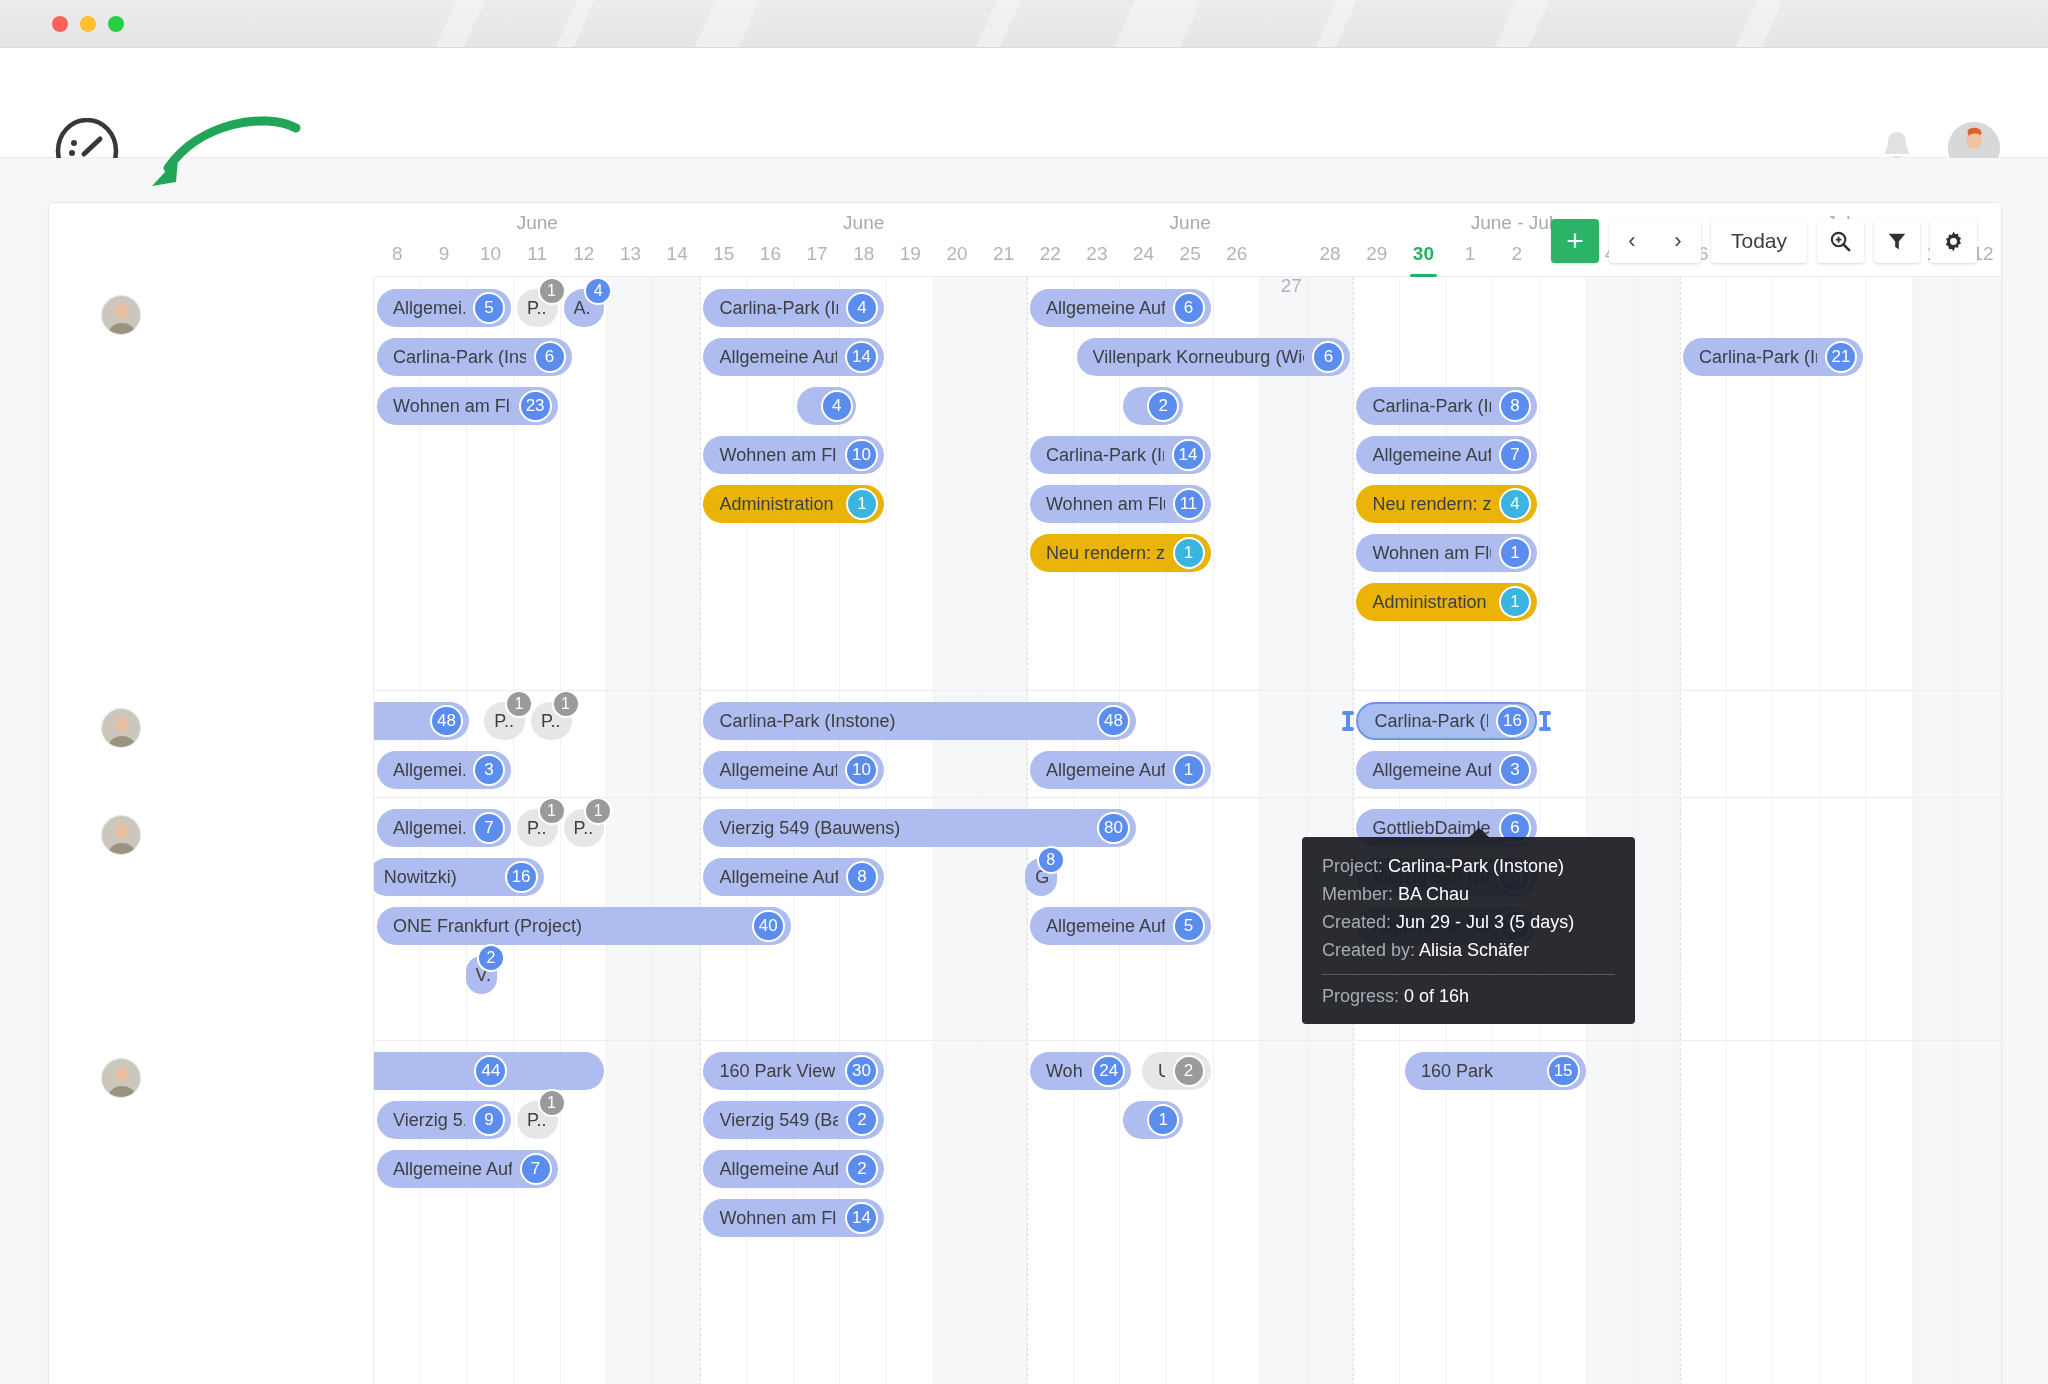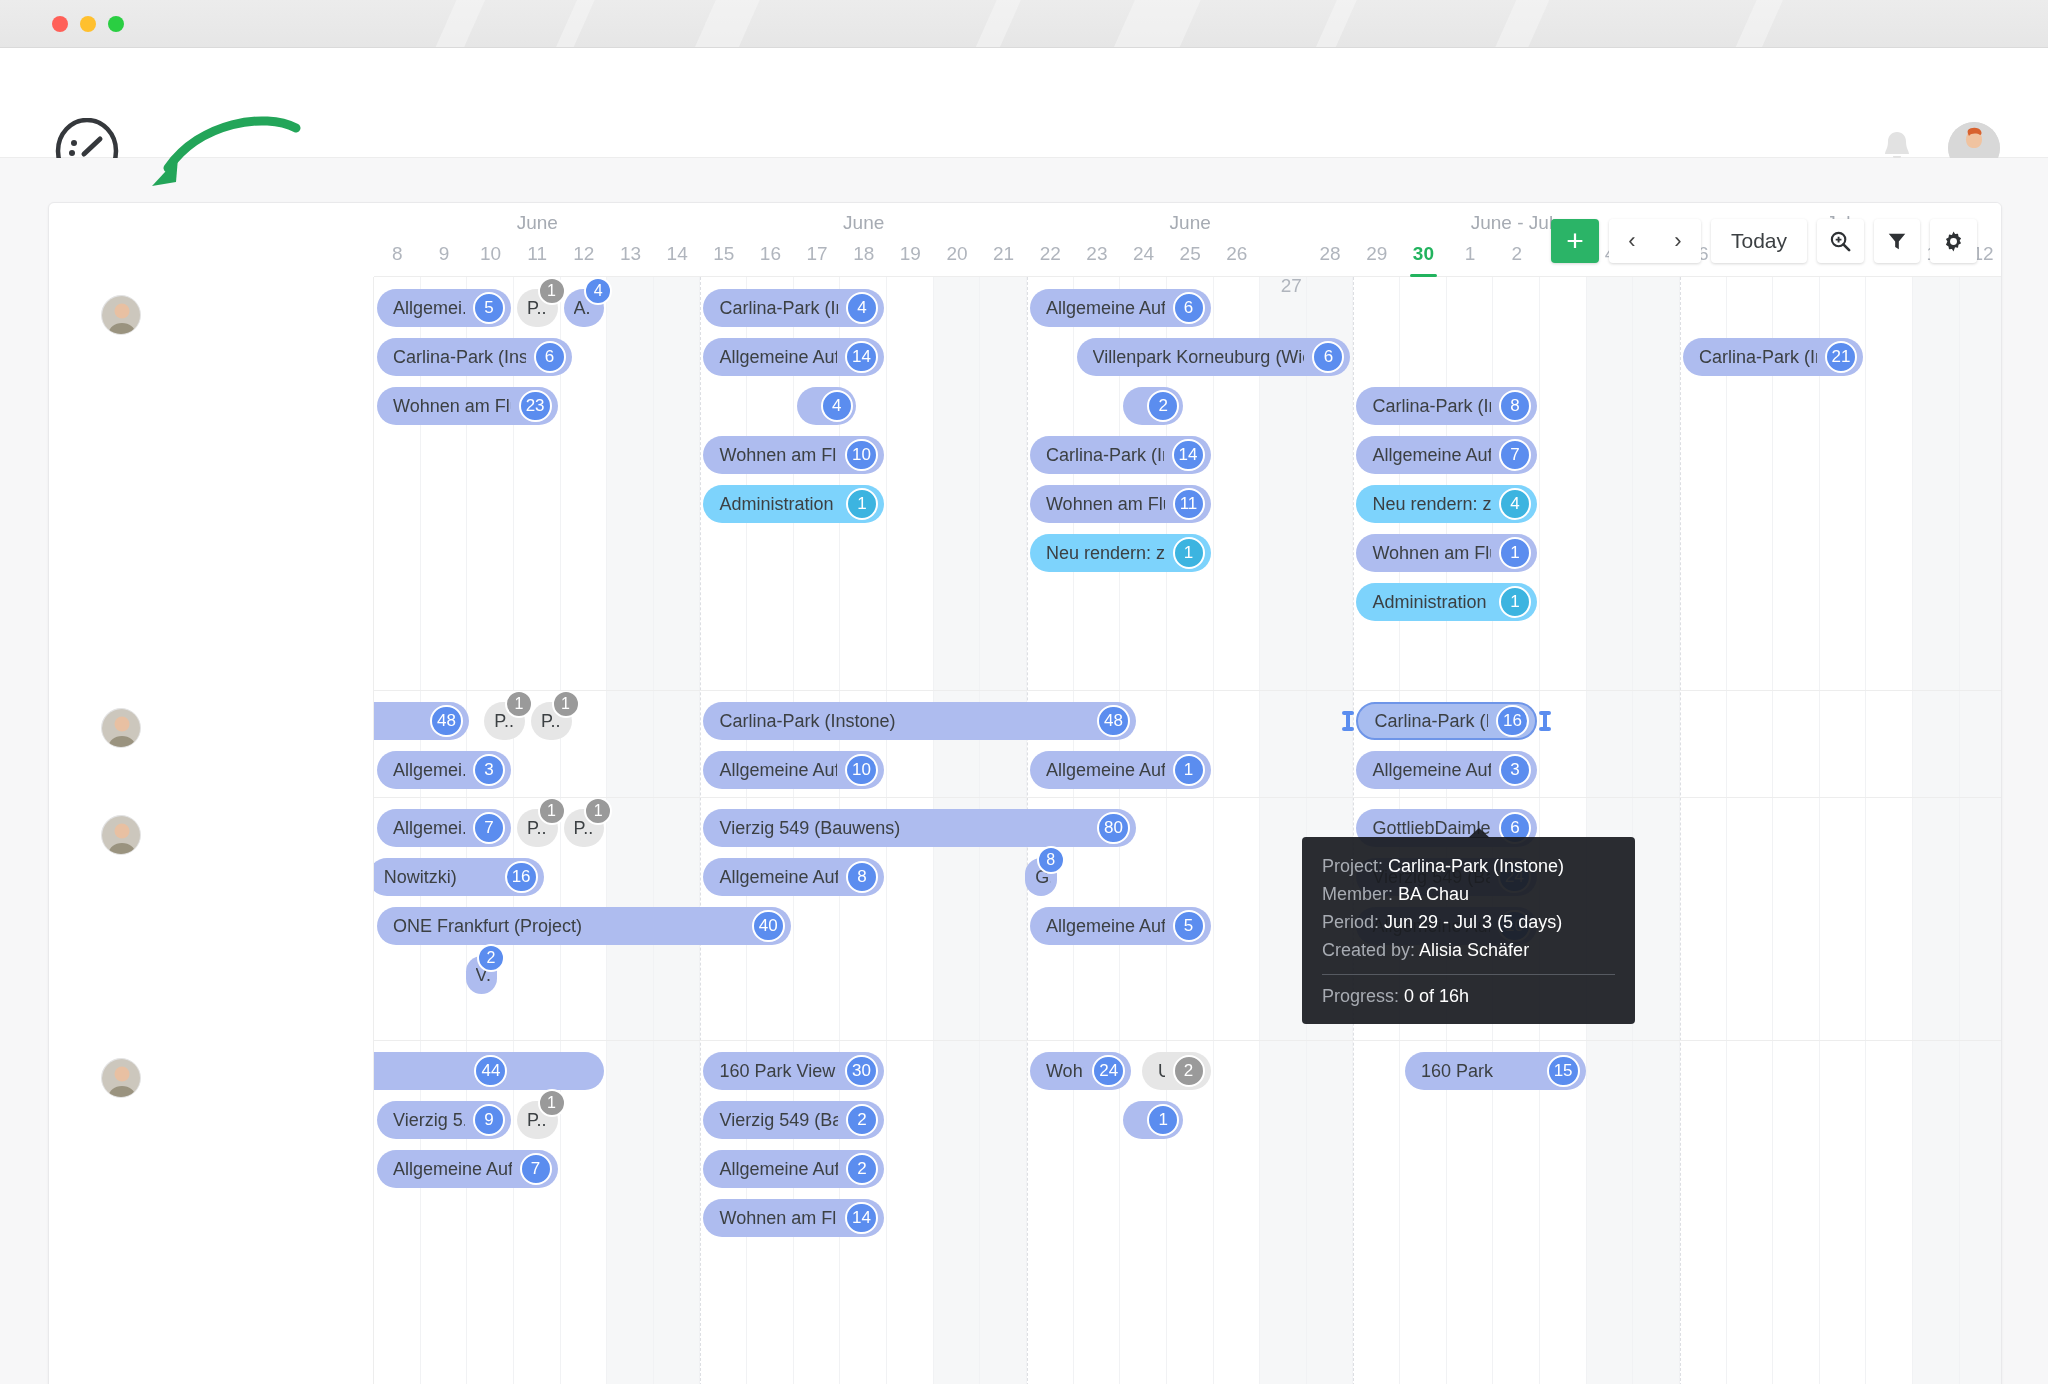--- a/index.html
+++ b/index.html
@@ -114,21 +114,21 @@
   .mname { font-size:21px; color:#2f3235; line-height:1.25; white-space:nowrap; }
   .mrole { font-size:18px; color:#9aa0a6; line-height:1.5; }
 
   
   .bar {
     position:absolute; height:38px; border-radius:19px;
     display:flex; align-items:center; justify-content:space-between;
     background:#aebcef; color:#3c4043; font-size:18px;
     padding:0 6px 0 16px; white-space:nowrap; overflow:visible;
   }
-  .bar.cyan { background:#7dd3fc; }
+  .bar.cyan { background:#eab308; }
   .bar.grey { background:#e6e6e6; }
   .bar .lbl { overflow:hidden; text-overflow:clip; }
   .bar .cnt {
     flex:none; min-width:32px; height:32px; border-radius:16px;
     background:#5b8def; color:#fff; font-size:17px;
     display:flex; align-items:center; justify-content:center;
     border:2px solid #fff; margin-left:8px; padding:0 5px;
   }
   .bar.cyan .cnt { background:#3cb4e0; }
   .bar.grey .cnt { background:#9a9a9a; }
@@ -648,21 +648,21 @@
               <circle cx="12" cy="12" r="3.6" fill="#fff"></circle>
             </svg>
         </button>
       </div>
 
       <div class="tooltip" id="tooltip" style="left: 1253px; top: 634px;">
         <div class="tt-arrow"></div>
         <div id="tt-rows">
             <div><span class="k">Project:</span> <span class="v">Carlina-Park (Instone)</span></div>
             <div><span class="k">Member:</span> <span class="v">BA Chau</span></div>
-            <div><span class="k">Period:</span> <span class="v">Jun 29 - Jul 3 (5 days)</span></div>
+            <div><span class="k">Created:</span> <span class="v">Jun 29 - Jul 3 (5 days)</span></div>
             <div><span class="k">Created by:</span> <span class="v">Alisia Schäfer</span></div>
           </div>
         <div class="rule"></div>
         <div><span class="k">Progress:</span>
              <span class="v">0 of 16h</span></div>
       </div>
 
     </div>
   </div>
 

